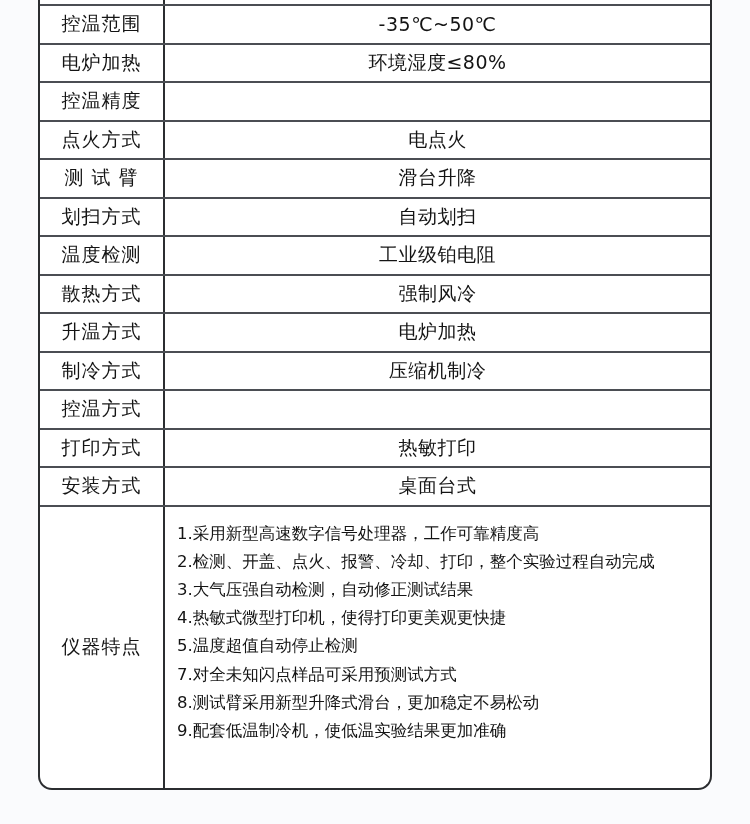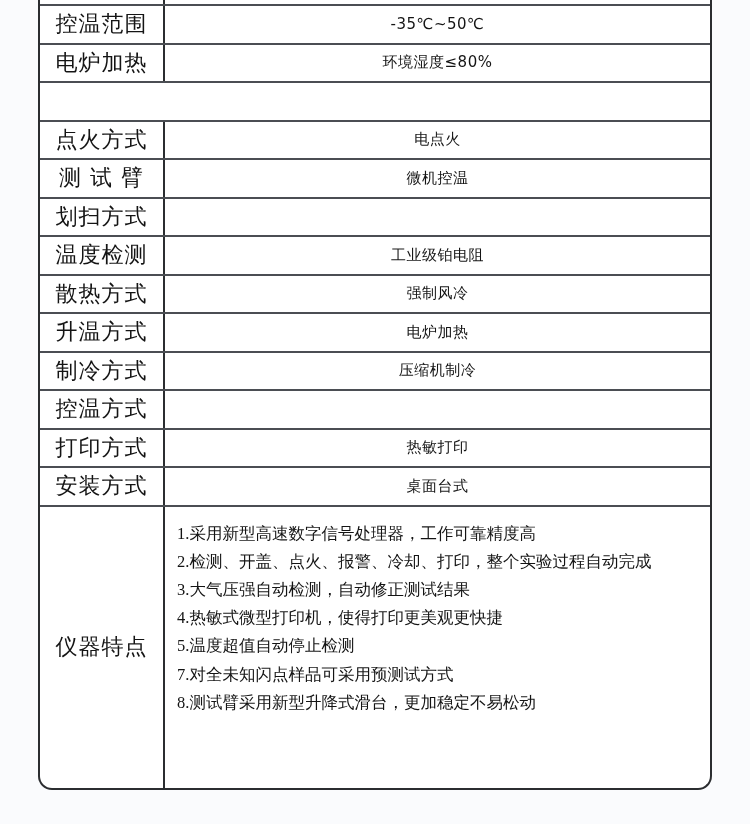--- a/index.html
+++ b/index.html
@@ -39,74 +39,75 @@
   .spec-row.partial {
     height: 37px;
   }
   .label-cell {
     flex: none;
     width: 123px;
     border-right: 2px solid #2b2d30;
     display: flex;
     align-items: center;
     justify-content: center;
-    font-size: 22px;
+    font-size: 19px;
     letter-spacing: 1px;
     white-space: nowrap;
   }
   .value-cell {
     flex: 1;
     display: flex;
     align-items: center;
     justify-content: center;
-    font-size: 15px;
+    font-size: 19px;
     letter-spacing: 0.5px;
     white-space: nowrap;
   }
   .features-row {
     display: flex;
     flex: 1;
     min-height: 0;
   }
   .features-content {
     flex: 1;
     padding: 13px 8px 0 12px;
     font-size: 16.5px;
     line-height: 28.2px;
     text-align: left;
   }
   .feature-item {
     white-space: nowrap;
-    font-family: Liberation Serif, serif;
   }
 </style>
 </head>
 <body>
 
 <div class="spec-card">
   <div class="spec-row partial">
     <div class="label-cell"></div>
     <div class="value-cell"></div>
   </div>
 
   <div style="display:contents"><div class="spec-row">
         <div class="label-cell">控温范围</div>
         <div class="value-cell">-35℃~50℃</div>
       </div><div class="spec-row">
         <div class="label-cell">电炉加热</div>
         <div class="value-cell">环境湿度≤80%</div>
       </div><div class="spec-row">
+        <div class="label-cell">控温精度</div>
       </div><div class="spec-row">
         <div class="label-cell">点火方式</div>
         <div class="value-cell">电点火</div>
       </div><div class="spec-row">
         <div class="label-cell">测 试 臂</div>
-        <div class="value-cell">微机控温</div>
+        <div class="value-cell">滑台升降</div>
       </div><div class="spec-row">
         <div class="label-cell">划扫方式</div>
+        <div class="value-cell">自动划扫</div>
       </div><div class="spec-row">
         <div class="label-cell">温度检测</div>
         <div class="value-cell">工业级铂电阻</div>
       </div><div class="spec-row">
         <div class="label-cell">散热方式</div>
         <div class="value-cell">强制风冷</div>
       </div><div class="spec-row">
         <div class="label-cell">升温方式</div>
         <div class="value-cell">电炉加热</div>
       </div><div class="spec-row">
@@ -125,15 +126,16 @@
   <div class="features-row">
     <div class="label-cell">仪器特点</div>
     <div class="features-content">
         <div class="feature-item">1.采用新型高速数字信号处理器，工作可靠精度高</div>
         <div class="feature-item">2.检测、开盖、点火、报警、冷却、打印，整个实验过程自动完成</div>
         <div class="feature-item">3.大气压强自动检测，自动修正测试结果</div>
         <div class="feature-item">4.热敏式微型打印机，使得打印更美观更快捷</div>
         <div class="feature-item">5.温度超值自动停止检测</div>
         <div class="feature-item">7.对全未知闪点样品可采用预测试方式</div>
         <div class="feature-item">8.测试臂采用新型升降式滑台，更加稳定不易松动</div>
+        <div class="feature-item">9.配套低温制冷机，使低温实验结果更加准确</div>
       </div>
   </div>
 </div>
 
 </body></html>

